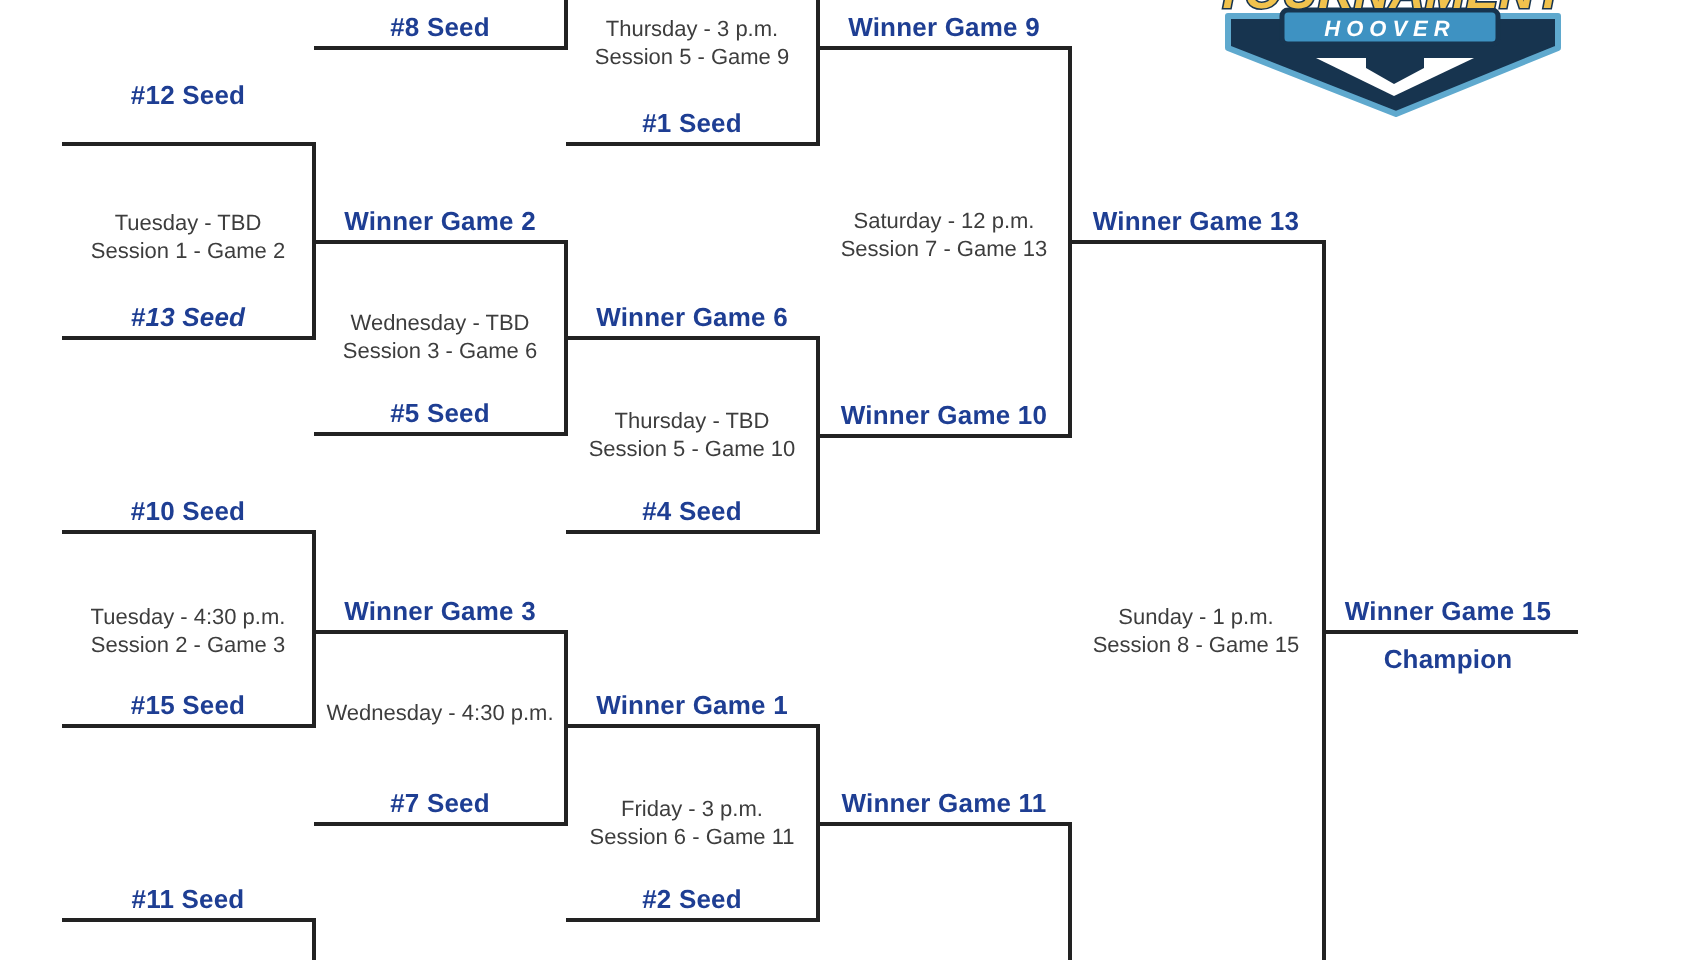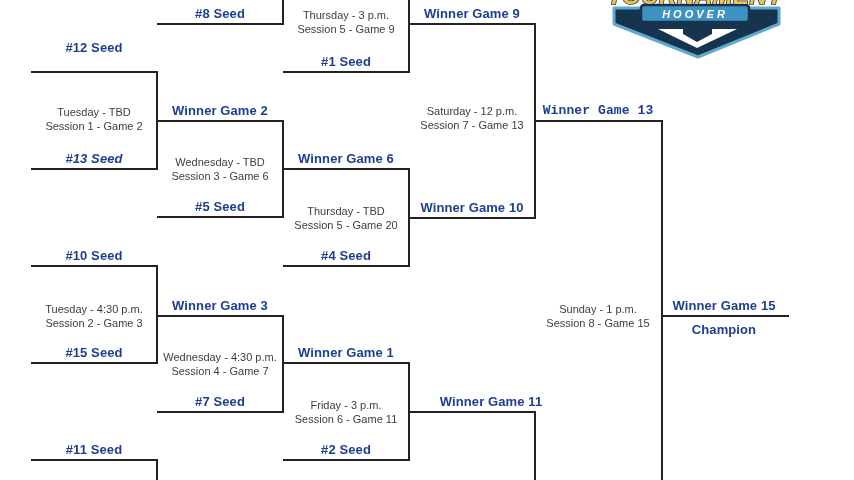--- a/index.html
+++ b/index.html
@@ -70,34 +70,34 @@
       <div class="vline" style="left: 534px; top: 412px; height: 68px;"></div>
       <div class="vline" style="left: 156px; top: 460px; height: 20px;"></div>
       <div class="vline" style="left: 661px; top: 121px; height: 359px;"></div>
     </div>
   <div id="labels-layer">
       <div class="blabel" style="left: 155px; top: 6px;">#8 Seed</div>
       <div class="blabel" style="left: 407px; top: 6px;">Winner Game 9</div>
       <div class="blabel" style="left: 29px; top: 40px;">#12 Seed</div>
       <div class="blabel" style="left: 281px; top: 54px;">#1 Seed</div>
       <div class="blabel" style="left: 155px; top: 103px;">Winner Game 2</div>
-      <div class="blabel" style="left: 533px; top: 103px; font-family: Liberation Mono, monospace;">Winner Game 13</div>
+      <div class="blabel" style="left: 533px; top: 103px;">Winner Game 13</div>
       <div class="blabel" style="left: 29px; top: 151px; font-style: italic;">#13 Seed</div>
       <div class="blabel" style="left: 281px; top: 151px;">Winner Game 6</div>
       <div class="blabel" style="left: 155px; top: 199px;">#5 Seed</div>
       <div class="blabel" style="left: 407px; top: 200px;">Winner Game 10</div>
       <div class="blabel" style="left: 29px; top: 248px;">#10 Seed</div>
       <div class="blabel" style="left: 281px; top: 248px;">#4 Seed</div>
       <div class="blabel" style="left: 155px; top: 298px;">Winner Game 3</div>
       <div class="blabel" style="left: 659px; top: 298px;">Winner Game 15</div>
       <div class="blabel" style="left: 659px; top: 322px;">Champion</div>
       <div class="blabel" style="left: 29px; top: 345px;">#15 Seed</div>
       <div class="blabel" style="left: 281px; top: 345px;">Winner Game 1</div>
       <div class="blabel" style="left: 155px; top: 394px;">#7 Seed</div>
-      <div class="blabel" style="left: 426px; top: 394px; text-align: center;">Winner Game 11</div>
+      <div class="blabel" style="left: 407px; top: 394px; text-align: center;">Winner Game 11</div>
       <div class="blabel" style="left: 29px; top: 442px;">#11 Seed</div>
       <div class="blabel" style="left: 281px; top: 442px;">#2 Seed</div>
     </div>
   <div id="games-layer">
       <div class="ginfo" style="left: 271px; top: 8px;">
         <div>Thursday - 3 p.m.</div>
         <div>Session 5 - Game 9</div>
       </div>
       <div class="ginfo" style="left: 19px; top: 105px;">
         <div>Tuesday - TBD</div>
@@ -106,33 +106,32 @@
       <div class="ginfo" style="left: 397px; top: 104px;">
         <div>Saturday - 12 p.m.</div>
         <div>Session 7 - Game 13</div>
       </div>
       <div class="ginfo" style="left: 145px; top: 155px;">
         <div>Wednesday - TBD</div>
         <div>Session 3 - Game 6</div>
       </div>
       <div class="ginfo" style="left: 271px; top: 204px;">
         <div>Thursday - TBD</div>
-        <div>Session 5 - Game 20</div>
+        <div>Session 5 - Game 10</div>
       </div>
       <div class="ginfo" style="left: 19px; top: 302px;">
         <div>Tuesday - 4:30 p.m.</div>
         <div>Session 2 - Game 3</div>
       </div>
       <div class="ginfo" style="left: 523px; top: 302px;">
         <div>Sunday - 1 p.m.</div>
         <div>Session 8 - Game 15</div>
       </div>
       <div class="ginfo" style="left: 145px; top: 350px;">
         <div>Wednesday - 4:30 p.m.</div>
-        <div>Session 4 - Game 7</div>
       </div>
       <div class="ginfo" style="left: 271px; top: 398px;">
         <div>Friday - 3 p.m.</div>
         <div>Session 6 - Game 11</div>
       </div>
     </div>
 
   <svg class="logo" width="200" height="86" viewBox="0 0 200 86" aria-hidden="true">
 
     <polygon points="21,32 186,32 186,48 105,81 21,48" style="fill:var(--logo-navy,#17344f);stroke:var(--logo-trim,#5fa9ce);stroke-width:3;stroke-linejoin:round;"></polygon>

